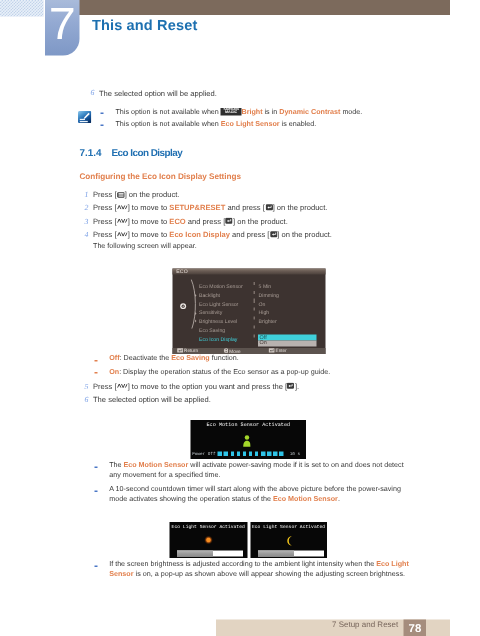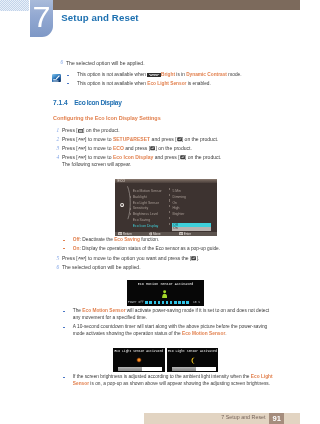--- a/index.html
+++ b/index.html
@@ -110,21 +110,21 @@
 </head>
 <body>
 
 <div class="page">
 
   <div class="hdr-dots"></div>
   <div class="hdr-brown"></div>
   <div class="hdr-tab">
     <div class="num">7</div>
   </div>
-  <div class="hdr-title">Setup and Reset</div>
+  <div class="hdr-title">This and Reset</div>
 
   <div class="step" style="left:66px;top:59.6px">
     <span class="n">6</span>
     <span>The selected option will be applied.</span>
   </div>
 
   <div class="note-ic" style="left:52.3px;top:74.1px">
     <svg width="8.9" height="8.4" viewBox="0 0 18 17">
       <defs>
           <linearGradient id="ng" x1="0.12" y1="0" x2="0.8" y2="1">
@@ -374,14 +374,14 @@
   <div class="bul" style="left:72.8px;top:374.3px">
     <span class="d"></span>
     <span>If the screen brightness is adjusted according to the ambient light intensity when the </span><span class="orb">Eco Light</span>
   </div>
   <div class="abs bodytext" style="left:72.8px;top:380.6px">
     <span class="orb">Sensor</span><span> is on, a pop-up as shown above will appear showing the adjusting screen brightness.</span>
   </div>
 
   <div class="ftr-band"></div>
   <div class="ftr-text">7 Setup and Reset</div>
-  <div class="ftr-badge">91</div>
+  <div class="ftr-badge">78</div>
 </div>
 
 </body></html>

